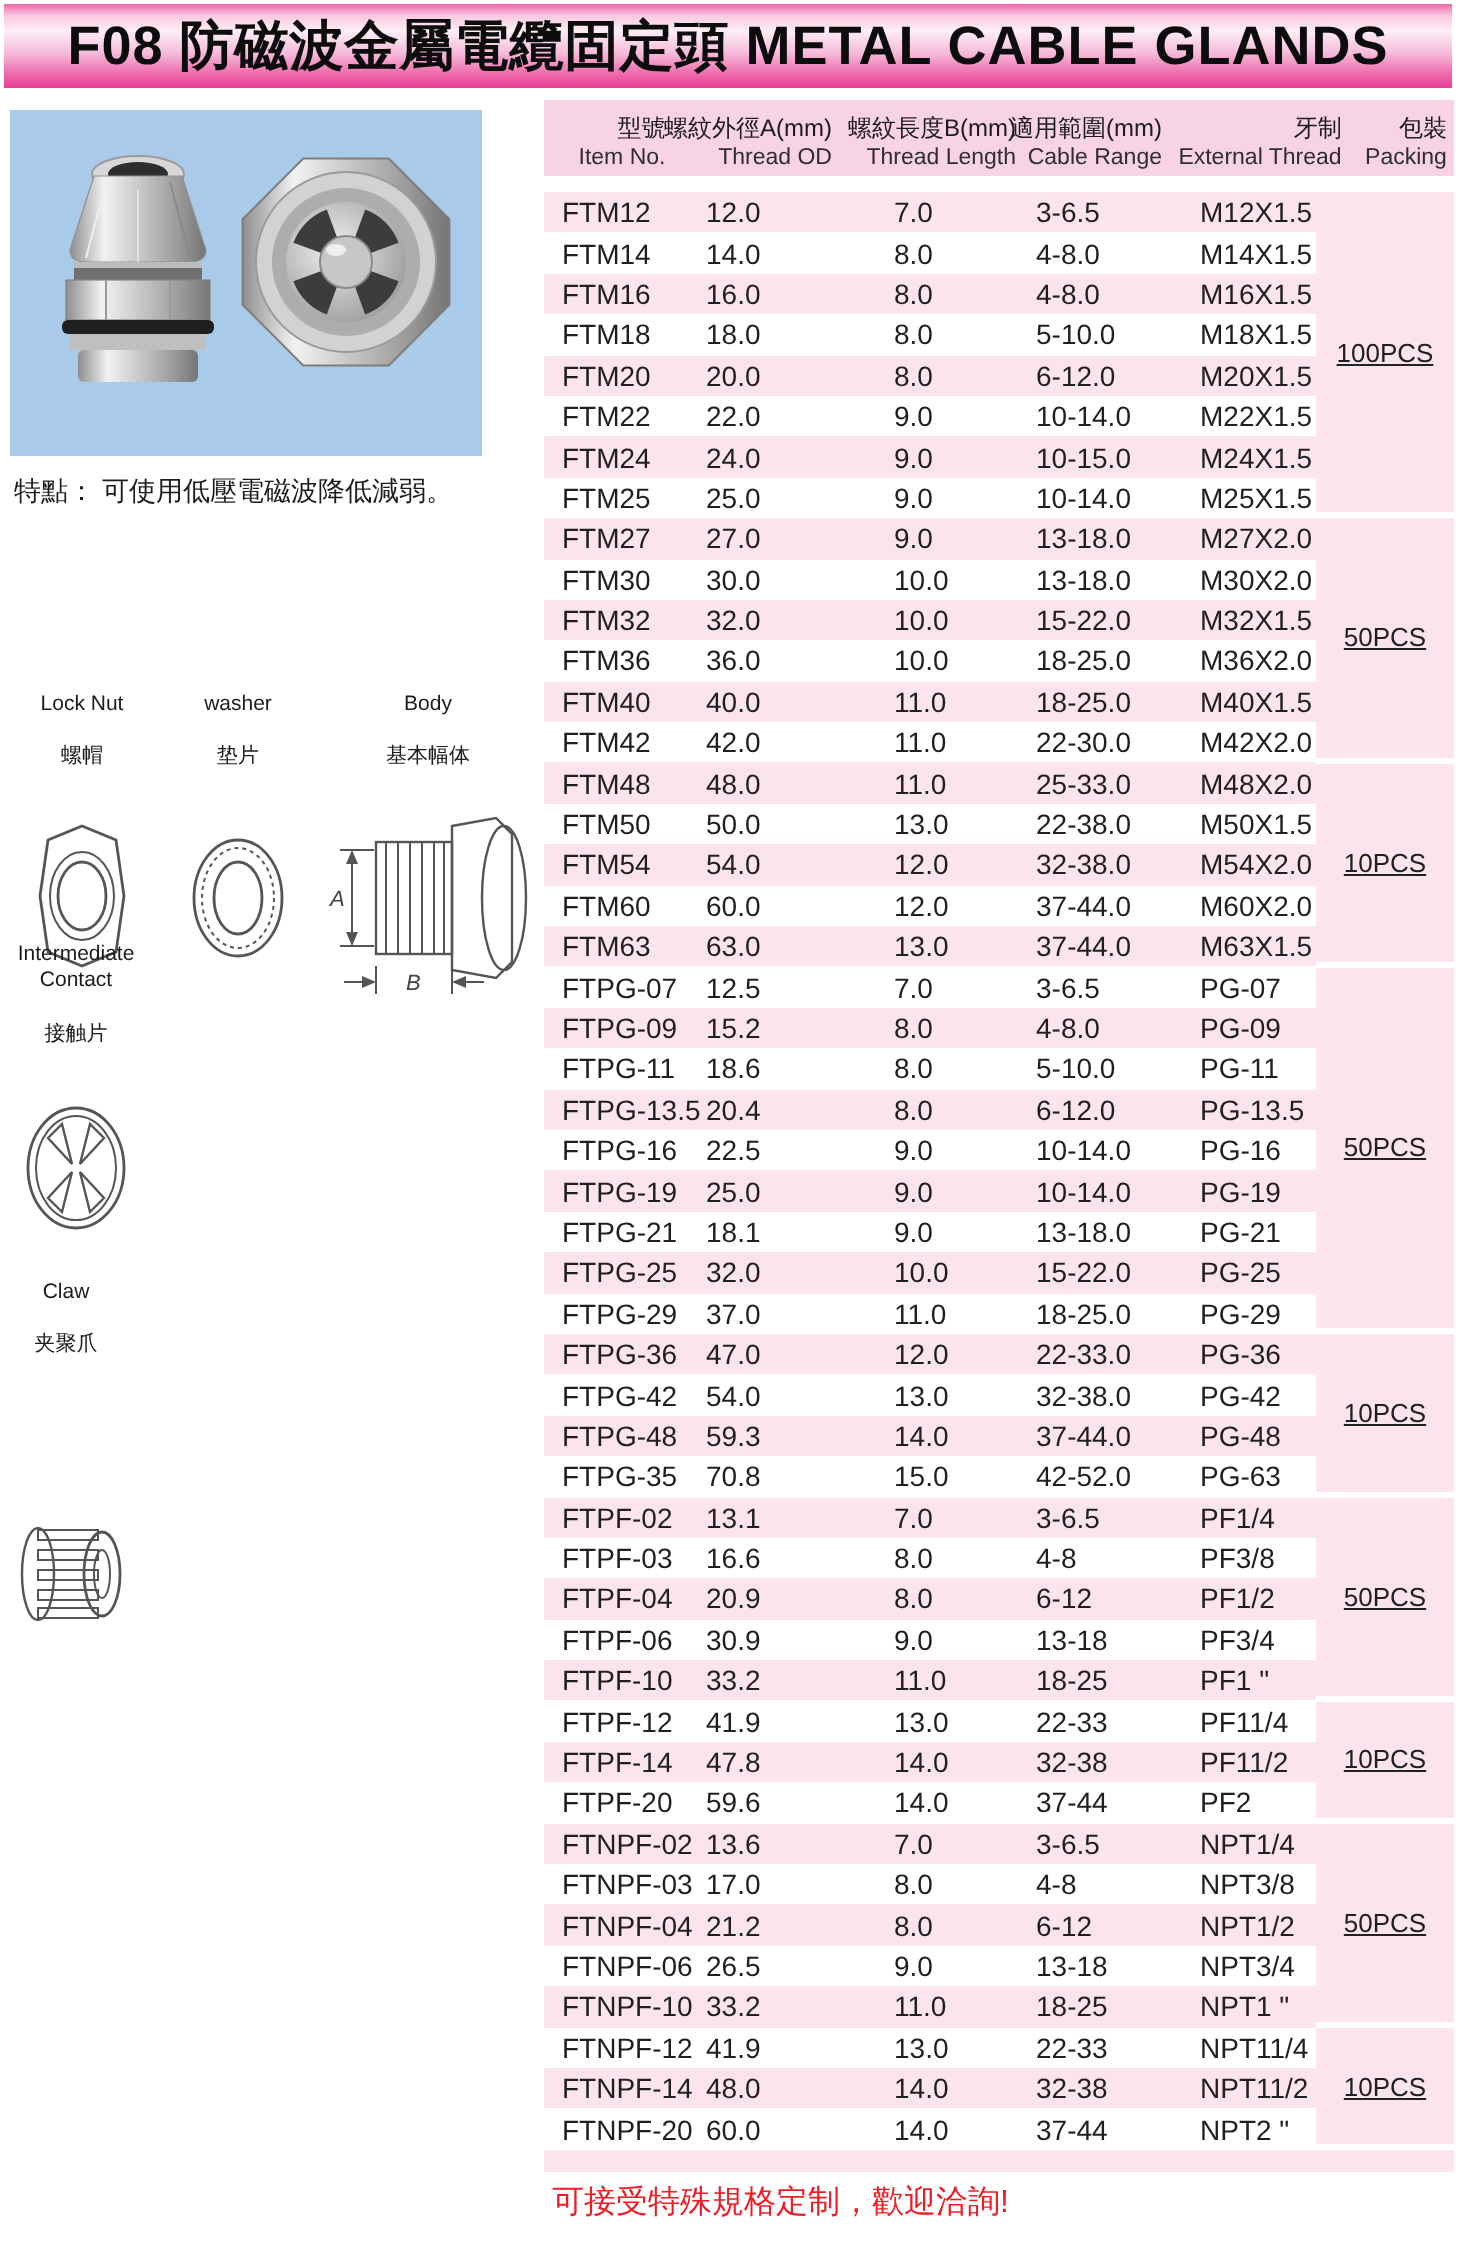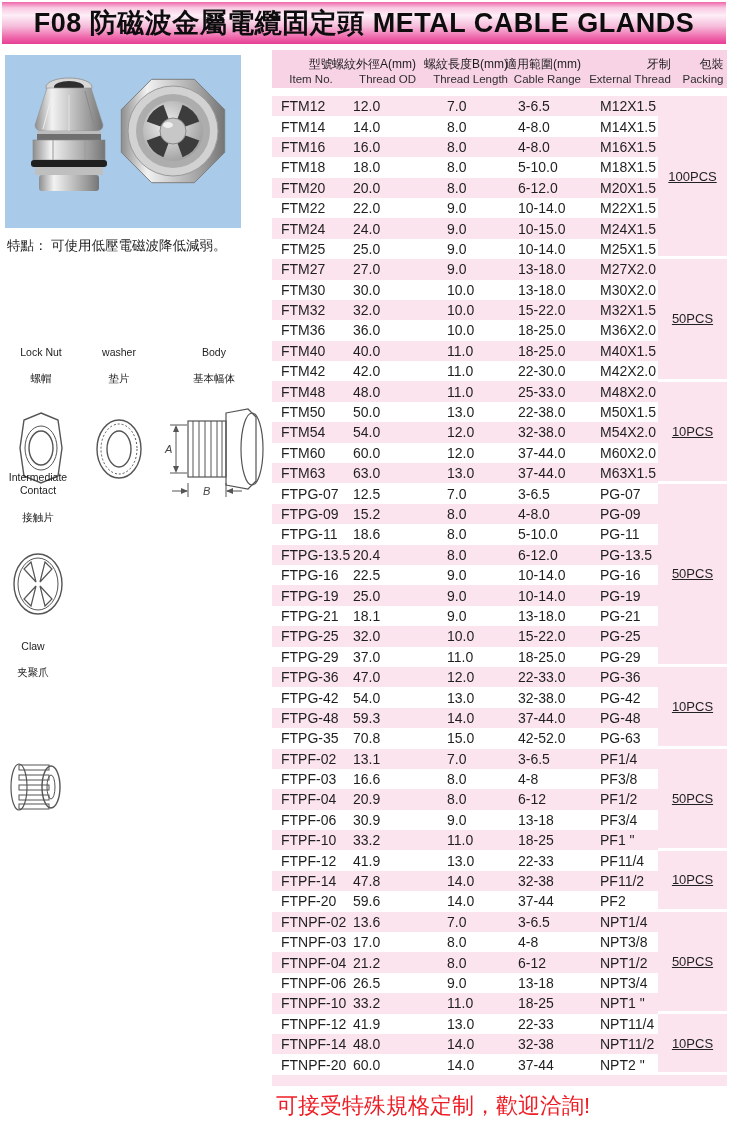--- a/index.html
+++ b/index.html
@@ -42,21 +42,21 @@
         padding-left:9px;box-sizing:border-box;height:20.4px;align-items:center;
         font-size:14px;color:#1f1f1f;}
   .trow.pink{background:#fce4ef;}
   .packing{position:absolute;left:386px;top:46px;width:69px;text-decoration:underline;}
   .packing-group{background:#fce4ef;margin-bottom:3px;
         display:flex;align-items:center;justify-content:center;
         font-size:13px;color:#1f1f1f;}
   .bottom-band{position:absolute;left:0;top:1025px;width:455px;height:11px;background:#fce4ef;}
 
   
-  .footer-note{position:absolute;left:276px;top:1091px;font-size:22px;color:#ee1c24;text-align:center;}
+  .footer-note{position:absolute;left:276px;top:1091px;font-size:16px;color:#ee1c24;text-align:center;}
 
   .diagram-stroke{stroke:#555;fill:none;}
 </style>
 </head>
 <body>
 
 <div class="page">
 
   <div class="titlebar">
     <span>F08 防磁波金屬電纜固定頭 METAL CABLE GLANDS</span>

